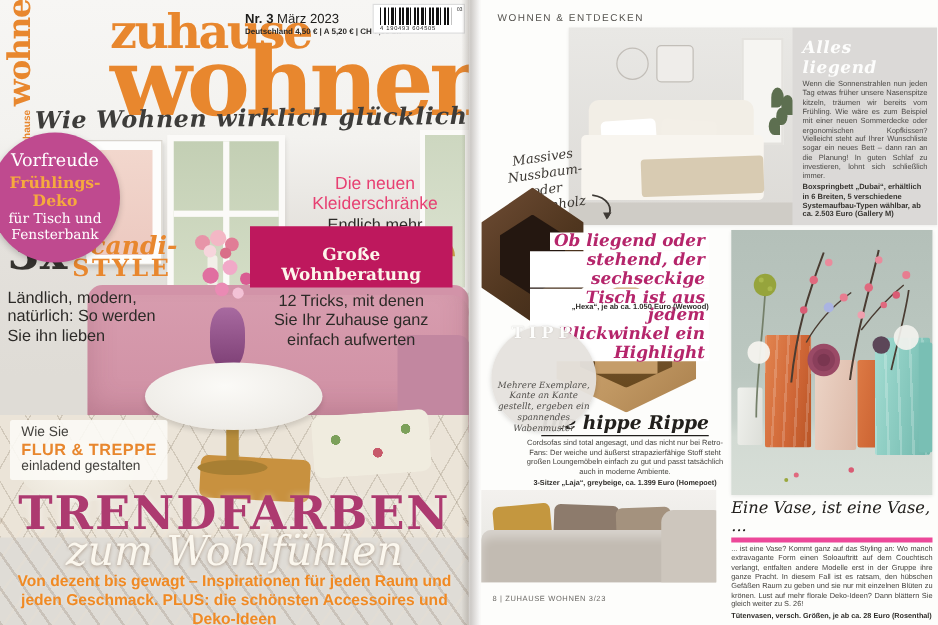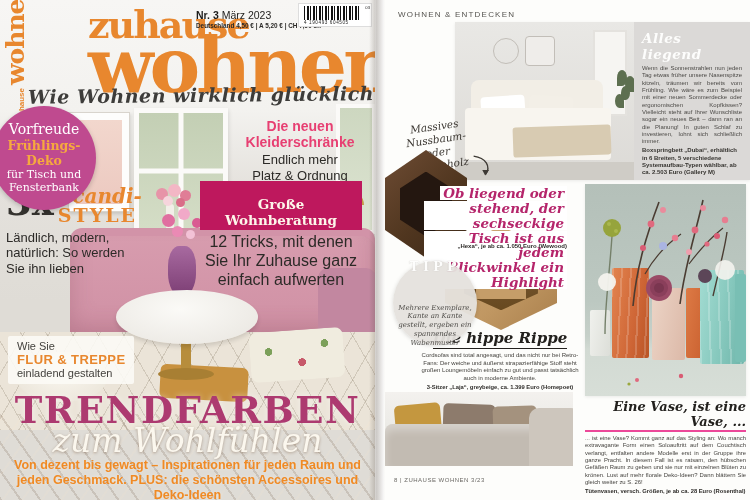--- a/index.html
+++ b/index.html
@@ -76,25 +76,25 @@
   .badge .b1 { color:#fff; font-size:14px; }
   .badge .b2 { color:#f6a93e; font-weight:bold; font-size:12.5px; margin:1px 0; }
   .badge .b3 { color:#fff; font-size:11px; line-height:1.15; white-space:pre-line; }
   .scandi { position:absolute; left:6px; top:186px; display:flex; align-items:flex-start; gap:4px; z-index:7; }
   .scandi .prefix { font-size:37px; font-weight:bold; color:#35332f; line-height:.9; }
   .scandi .col { display:flex; flex-direction:column; }
   .scandi .s1 { font-style:italic; font-weight:bold; font-size:20px; color:#e8872e; line-height:1; }
   .scandi .s2 { font-weight:bold; font-size:19px; color:#e8872e; letter-spacing:2px; line-height:1; }
   .scandi-body { position:absolute; left:6px; top:230px; font-size:13px; color:#2c2a27; line-height:1.18; white-space:pre-line; z-index:7; }
   .kleider { position:absolute; left:224px; top:119px; width:152px; text-align:center; z-index:7; }
-  .kleider .kt { color:#e73f72; font-weight:bold; font-size:14px; line-height:1.12; white-space:pre-line; }
+  .kleider .kt { color:#e73f72; font-weight:normal; font-size:14px; line-height:1.12; white-space:pre-line;margin-top:20px; }
   .kleider .kb { color:#2c2a27; font-size:13px; line-height:1.18; white-space:pre-line; margin-top:2px; }
   .wohnb { position:absolute; left:200px; top:181px; width:162px; text-align:center; z-index:7; }
   .wohnb .wt { display:inline-block; background:#be185d; color:#fdf6ea; font-weight:bold; font-size:13.5px; padding:15px 6px 2px; }
-  .wohnb .wb { color:#2c2a27; font-size:16px; line-height:1.18; white-space:pre-line; margin-top:3px; }
+  .wohnb .wb { color:#2c2a27; font-size:13px; line-height:1.18; white-space:pre-line; margin-top:3px; }
   .flur { position:absolute; left:8px; top:336px; background:rgba(252,250,246,.88); padding:4px 9px 5px; text-align:left; z-index:7; border-radius:2px; }
   .flur .f1 { font-size:11px; color:#44423e; }
   .flur .f2 { font-size:13px; font-weight:bold; color:#e8872e; letter-spacing:.4px; }
   .flur .f3 { font-size:11px; color:#44423e; }
   .cover-title { position:absolute; left:0; top:388px; width:375px; text-align:center; font-weight:bold; font-size:37px; letter-spacing:1.5px; color:#ad3a70; z-index:7; text-shadow:0 0 6px rgba(255,255,255,.45); }
   .cover-sub { position:absolute; left:0; top:421px; width:375px; text-align:center; font-style:italic; font-size:33px; color:#fbf7ee; z-index:7; text-shadow:0 1px 3px rgba(80,40,10,.35); }
   .cover-dek { position:absolute; left:7px; top:458px; width:361px; text-align:center; font-weight:bold; font-size:12.5px; line-height:1.2; color:#f08a24; z-index:7; text-shadow:0 0 4px rgba(255,255,255,.4); }
 
   
   .page { position:absolute; left:384px; top:0; width:366px; height:500px; background:#fdfdfb; }
@@ -153,21 +153,21 @@
            background:linear-gradient(#b4c0b9 0%, #bcc8c1 55%, #c6d0c9 72%, #d2dad3 78%, #d7ded7 100%); box-shadow:0 1px 3px rgba(0,0,0,.08); }
   .vase { position:absolute; border-radius:2px; }
   .v-white { left:5px; bottom:40px; width:20px; height:46px; background:linear-gradient(100deg,#f0f1ed,#dcded8); }
   .v-orange1 { left:27px; bottom:38px; width:37px; height:90px; background:linear-gradient(100deg,#e2844f,#cf6636 60%,#b95526); background-image:repeating-linear-gradient(93deg, rgba(255,255,255,.18) 0 2px, transparent 2px 9px), linear-gradient(100deg,#e2844f,#cf6636 60%,#b95526); }
   .v-blush { left:67px; bottom:36px; width:33px; height:72px; background:linear-gradient(100deg,#ecd4c6,#dcb9a8); }
   .v-orange2 { left:101px; bottom:38px; width:24px; height:70px; background:linear-gradient(100deg,#dd7a45,#c65c2c); }
   .v-teal { left:115px; bottom:32px; width:44px; height:94px; background:linear-gradient(100deg,#a3dcd2,#86c8bd 55%,#6fb5aa); background-image:repeating-linear-gradient(88deg, rgba(255,255,255,.22) 0 2px, transparent 2px 10px), linear-gradient(100deg,#a3dcd2,#86c8bd 55%,#6fb5aa); }
   .v-teal2 { left:150px; bottom:34px; width:11px; height:88px; background:#79bfb4; }
 
   .vase-art { position:absolute; left:201px; top:399px; width:161px; }
-  .vase-art h2 { display:inline-block; font-family:"DejaVu Serif","Liberation Serif",serif; font-style:italic; font-weight:bold; font-size:13px; color:#22201d; border-bottom:2px solid #ec4899; padding-bottom:1px;text-align:right; }
+  .vase-art h2 { display:inline-block; font-family:"DejaVu Serif","Liberation Serif",serif; font-style:italic; font-weight:normal; font-size:13px; color:#22201d; border-bottom:4px solid #ec4899; padding-bottom:1px; }
   .vase-art p { font-size:5.9px; line-height:1.24; color:#45433f; margin-top:3px; text-align:justify; }
   .vase-art .cap { font-size:5.8px; font-weight:bold; color:#2e2c29; margin-top:2px; }
 
   .pg-footer { position:absolute; left:10px; top:477px; font-size:6px; color:#6b6965; letter-spacing:.5px; }
 </style>
 </head>
 <body>
 
 <div class="sheet">
 

